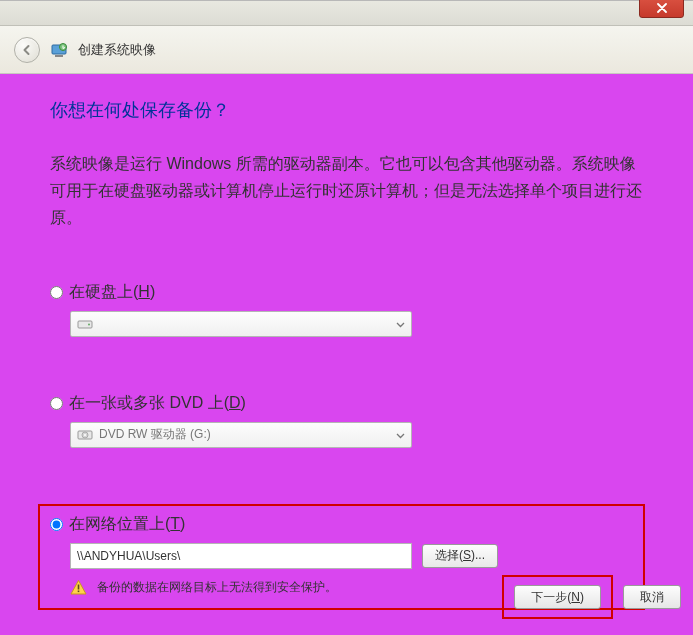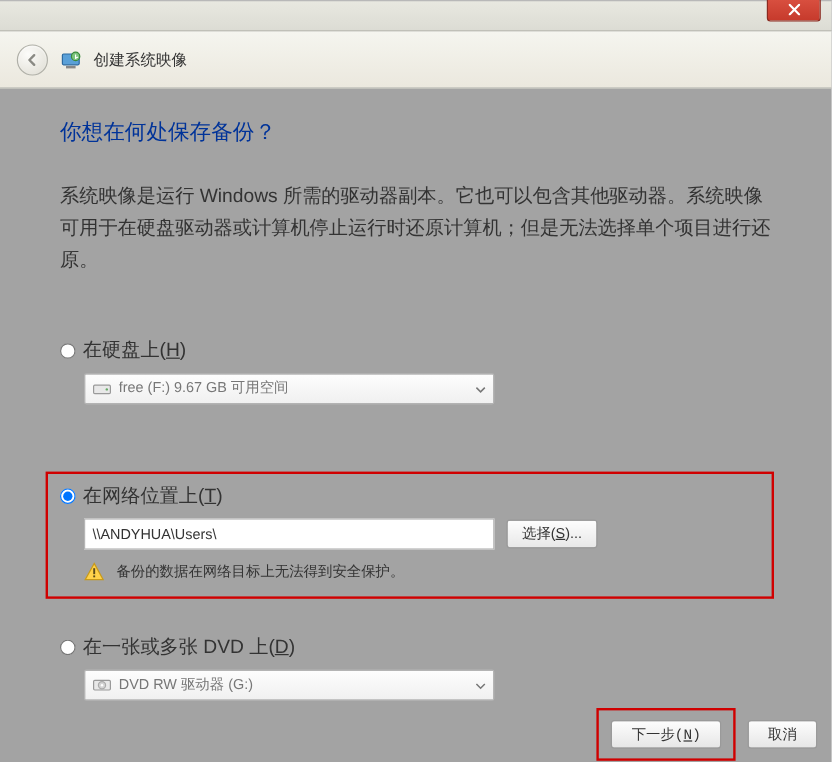--- a/index.html
+++ b/index.html
@@ -7,21 +7,21 @@
       font-family: "Microsoft YaHei", "Segoe UI", Tahoma, sans-serif;
       font-size: 12px;
       background: #fff;
       width: 693px;
       height: 635px;
       overflow: hidden;
     }
     .window {
       width: 693px;
       height: 635px;
-      background: #a3a3a3;
+      background: #d946ef;
       position: relative;
       border-top: 1px solid #b8b8b8;
     }
     .titlebar-outer {
       height: 25px;
       background: linear-gradient(#e8e8e0, #dcdcd4);
       border-bottom: 1px solid #c0c0b8;
       position: relative;
     }
     .close-btn {
@@ -176,26 +176,25 @@
     .warn-icon {
       width: 17px;
       height: 17px;
     }
     .warning-text {
       font-size: 12px;
       color: #333;
     }
     .footer {
       position: absolute;
-      bottom: 1px;
+      bottom: 16px;
       right: 12px;
       display: flex;
       gap: 10px;
       align-items: center;
-      font-family: Liberation Mono, monospace;
     }
     .btn {
       height: 24px;
       padding: 0 16px;
       background: linear-gradient(#fdfdfd, #e6e6e6);
       border: 1px solid #9a9a9a;
       border-radius: 3px;
       font-size: 12px;
       color: #333;
       font-family: inherit;
@@ -248,21 +247,44 @@
           <span>在硬盘上(</span><span class="hotkey">H</span><span>)</span>
         </span>
       </div>
       <div class="combo disabled">
         <span class="combo-icon">
           <svg width="16" height="12" viewBox="0 0 16 12">
             <rect x="1" y="3" width="14" height="7" rx="1" fill="#e8e8e8" stroke="#999"></rect>
             <circle cx="12" cy="6.5" r="1" fill="#6a6"></circle>
           </svg>
         </span>
-        <span>free (F:)  9.67 GB 可用空间</span>
+        <span class="combo-chevron">
+          <svg width="9" height="6" viewBox="0 0 9 6">
+              <path d="M1 1 L4.5 4.5 L8 1" stroke="#777" stroke-width="1.3" fill="none"></path>
+            </svg>
+        </span>
+      </div>
+    </div>
+
+    <div class="option-group">
+      <div class="option-row">
+        <input type="radio" name="dest" style="">
+        <span class="option-label">
+          <span>在一张或多张 DVD 上(</span><span class="hotkey">D</span><span>)</span>
+        </span>
+      </div>
+      <div class="combo disabled">
+        <span class="combo-icon">
+          <svg width="16" height="14" viewBox="0 0 16 14">
+            <rect x="1" y="3" width="14" height="8" rx="1" fill="#e8e8e8" stroke="#999"></rect>
+            <circle cx="8" cy="7" r="3" fill="#d4d4d4" stroke="#aaa"></circle>
+            <circle cx="8" cy="7" r="1" fill="#fff"></circle>
+          </svg>
+        </span>
+        <span>DVD RW 驱动器 (G:)</span>
         <span class="combo-chevron">
           <svg width="9" height="6" viewBox="0 0 9 6">
               <path d="M1 1 L4.5 4.5 L8 1" stroke="#777" stroke-width="1.3" fill="none"></path>
             </svg>
         </span>
       </div>
     </div>
 
     <div class="option-group network">
       <div class="option-row">
@@ -282,44 +304,20 @@
           <svg width="17" height="17" viewBox="0 0 17 17">
             <path d="M8.5 1.5 L16 15 H1 Z" fill="#ffd24a" stroke="#c89a1a" stroke-width="1"></path>
             <rect x="7.7" y="5.5" width="1.6" height="5" fill="#5a4a1a"></rect>
             <rect x="7.7" y="11.5" width="1.6" height="1.6" fill="#5a4a1a"></rect>
           </svg>
         </span>
         <span class="warning-text">备份的数据在网络目标上无法得到安全保护。</span>
       </div>
     </div>
 
-    <div class="option-group">
-      <div class="option-row">
-        <input type="radio" name="dest" style="">
-        <span class="option-label">
-          <span>在一张或多张 DVD 上(</span><span class="hotkey">D</span><span>)</span>
-        </span>
-      </div>
-      <div class="combo disabled">
-        <span class="combo-icon">
-          <svg width="16" height="14" viewBox="0 0 16 14">
-            <rect x="1" y="3" width="14" height="8" rx="1" fill="#e8e8e8" stroke="#999"></rect>
-            <circle cx="8" cy="7" r="3" fill="#d4d4d4" stroke="#aaa"></circle>
-            <circle cx="8" cy="7" r="1" fill="#fff"></circle>
-          </svg>
-        </span>
-        <span>DVD RW 驱动器 (G:)</span>
-        <span class="combo-chevron">
-          <svg width="9" height="6" viewBox="0 0 9 6">
-              <path d="M1 1 L4.5 4.5 L8 1" stroke="#777" stroke-width="1.3" fill="none"></path>
-            </svg>
-        </span>
-      </div>
-    </div>
-
   </div>
 
   <div class="footer">
     <div class="next-wrap">
       <button class="btn">
         <span>下一步(</span><span class="hotkey">N</span><span>)</span>
       </button>
     </div>
     <button class="btn">取消</button>
   </div>

